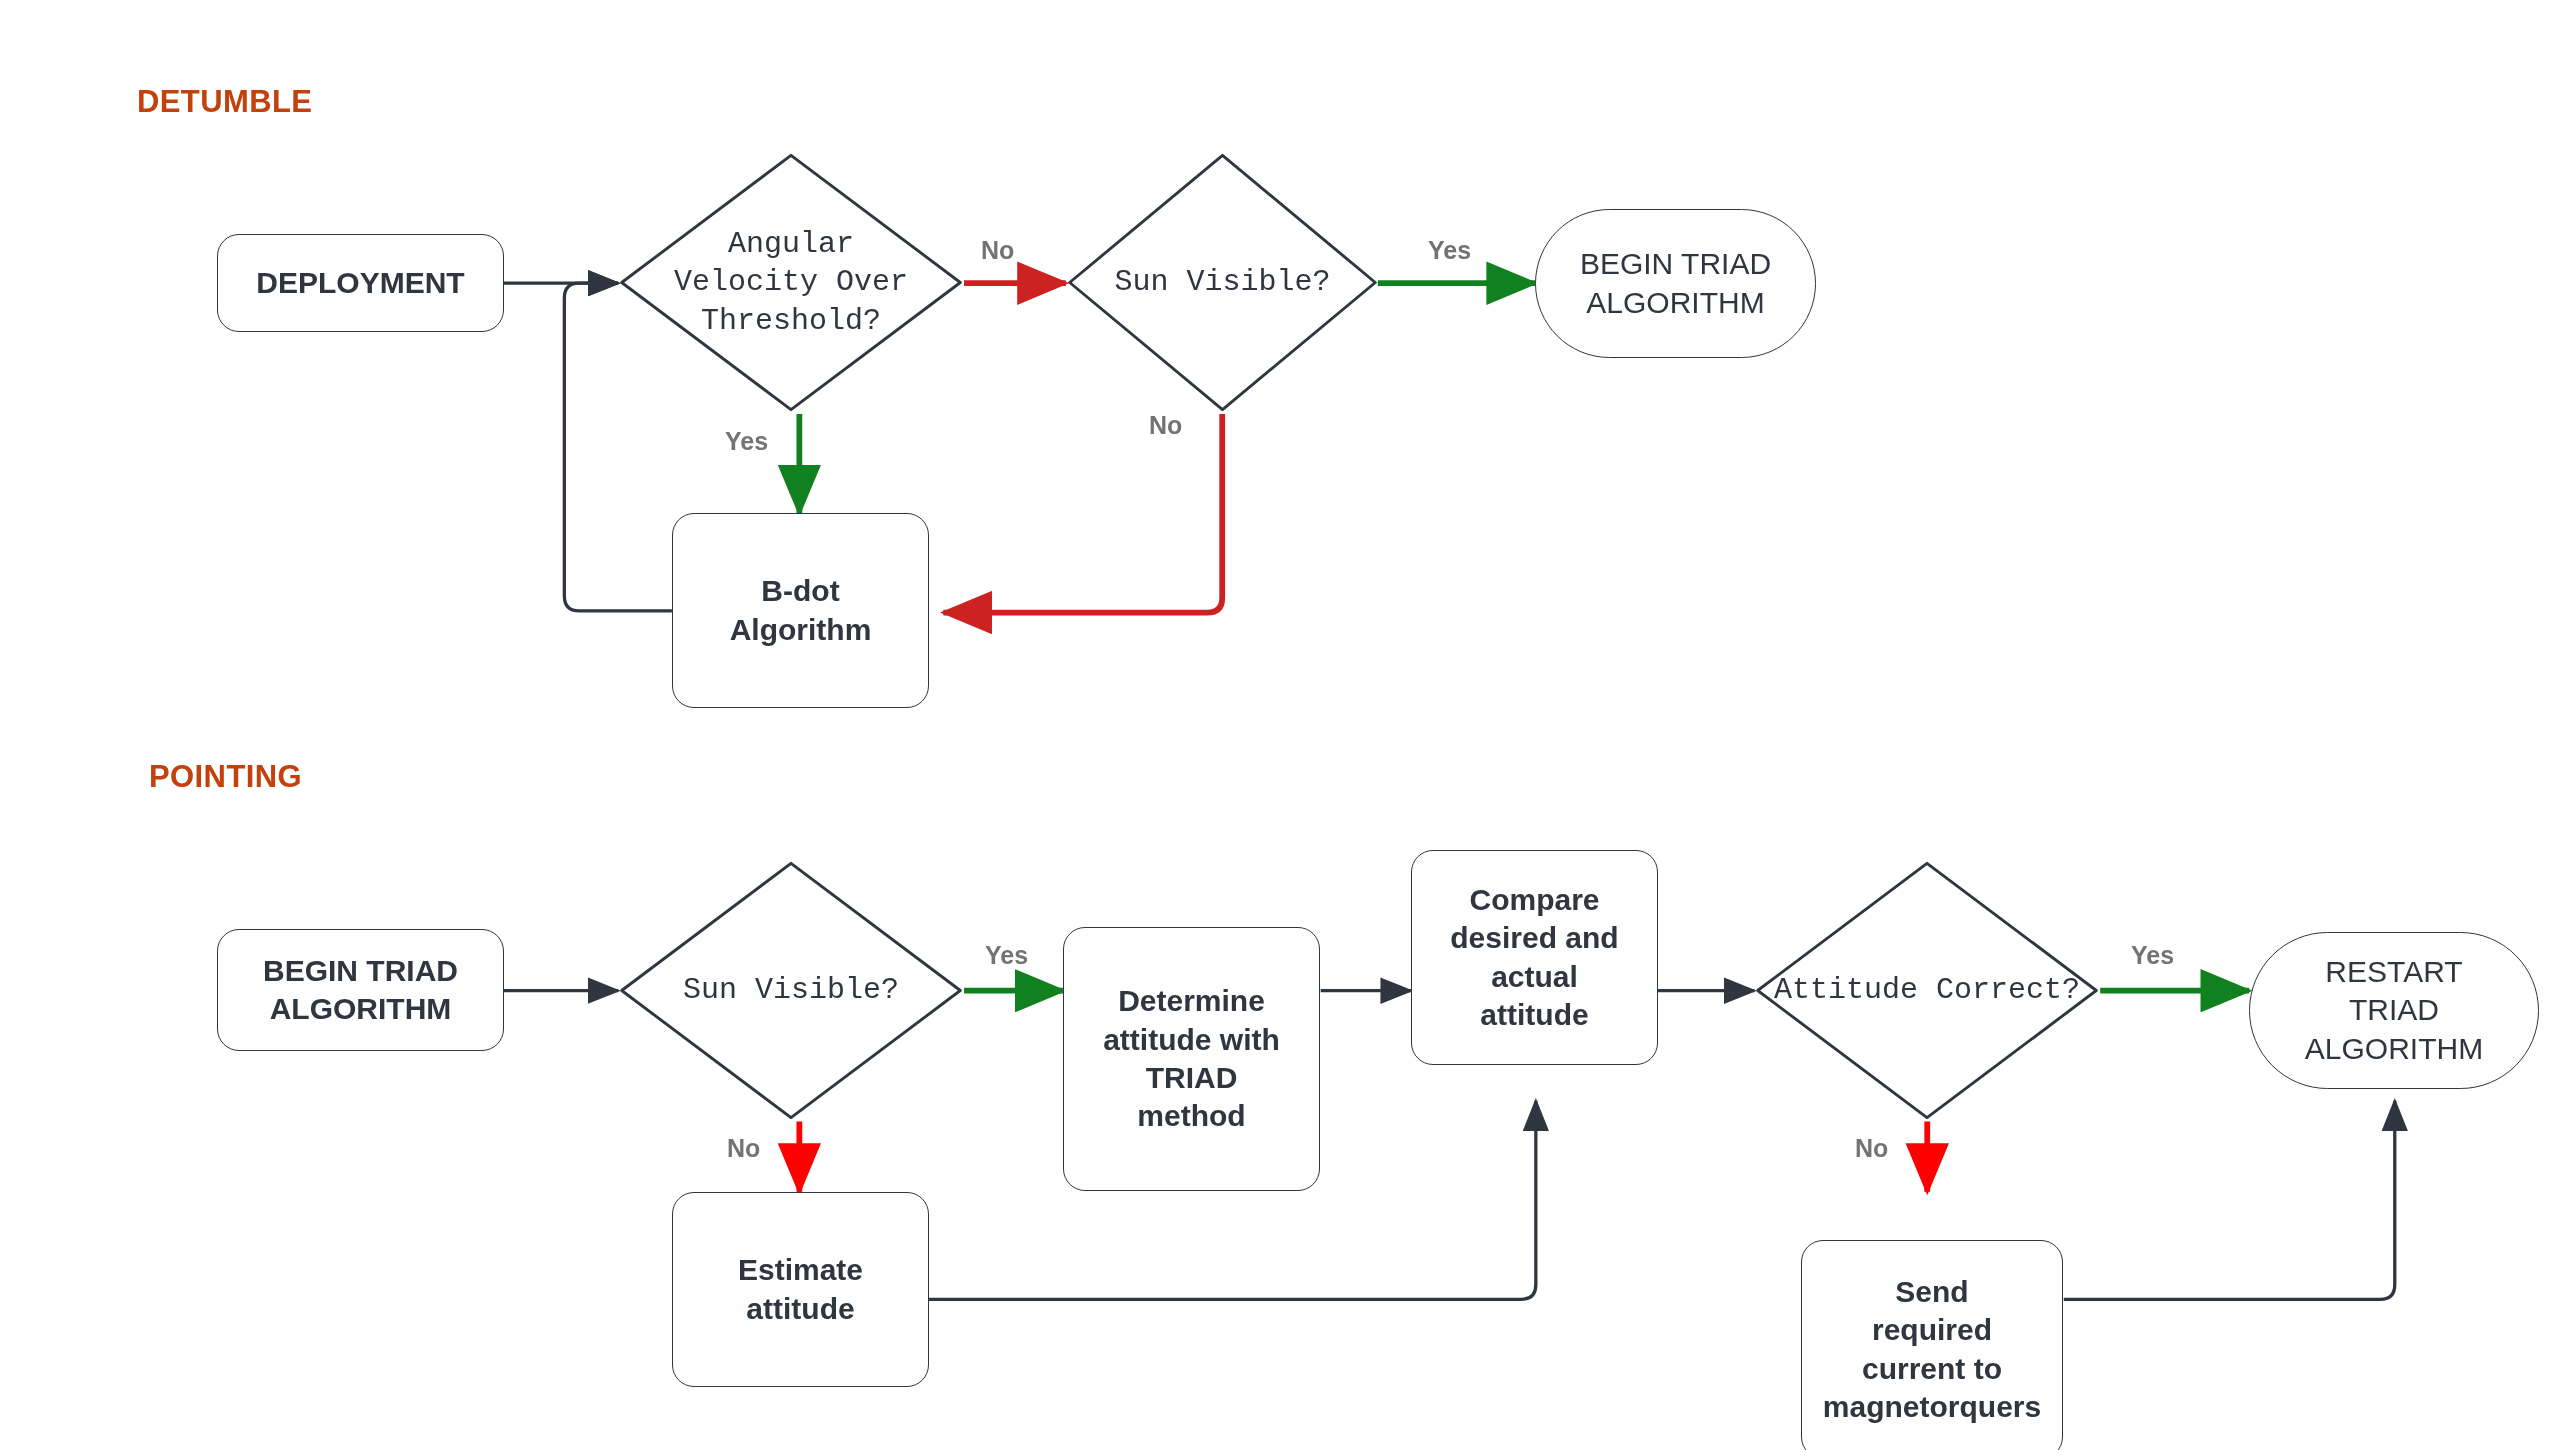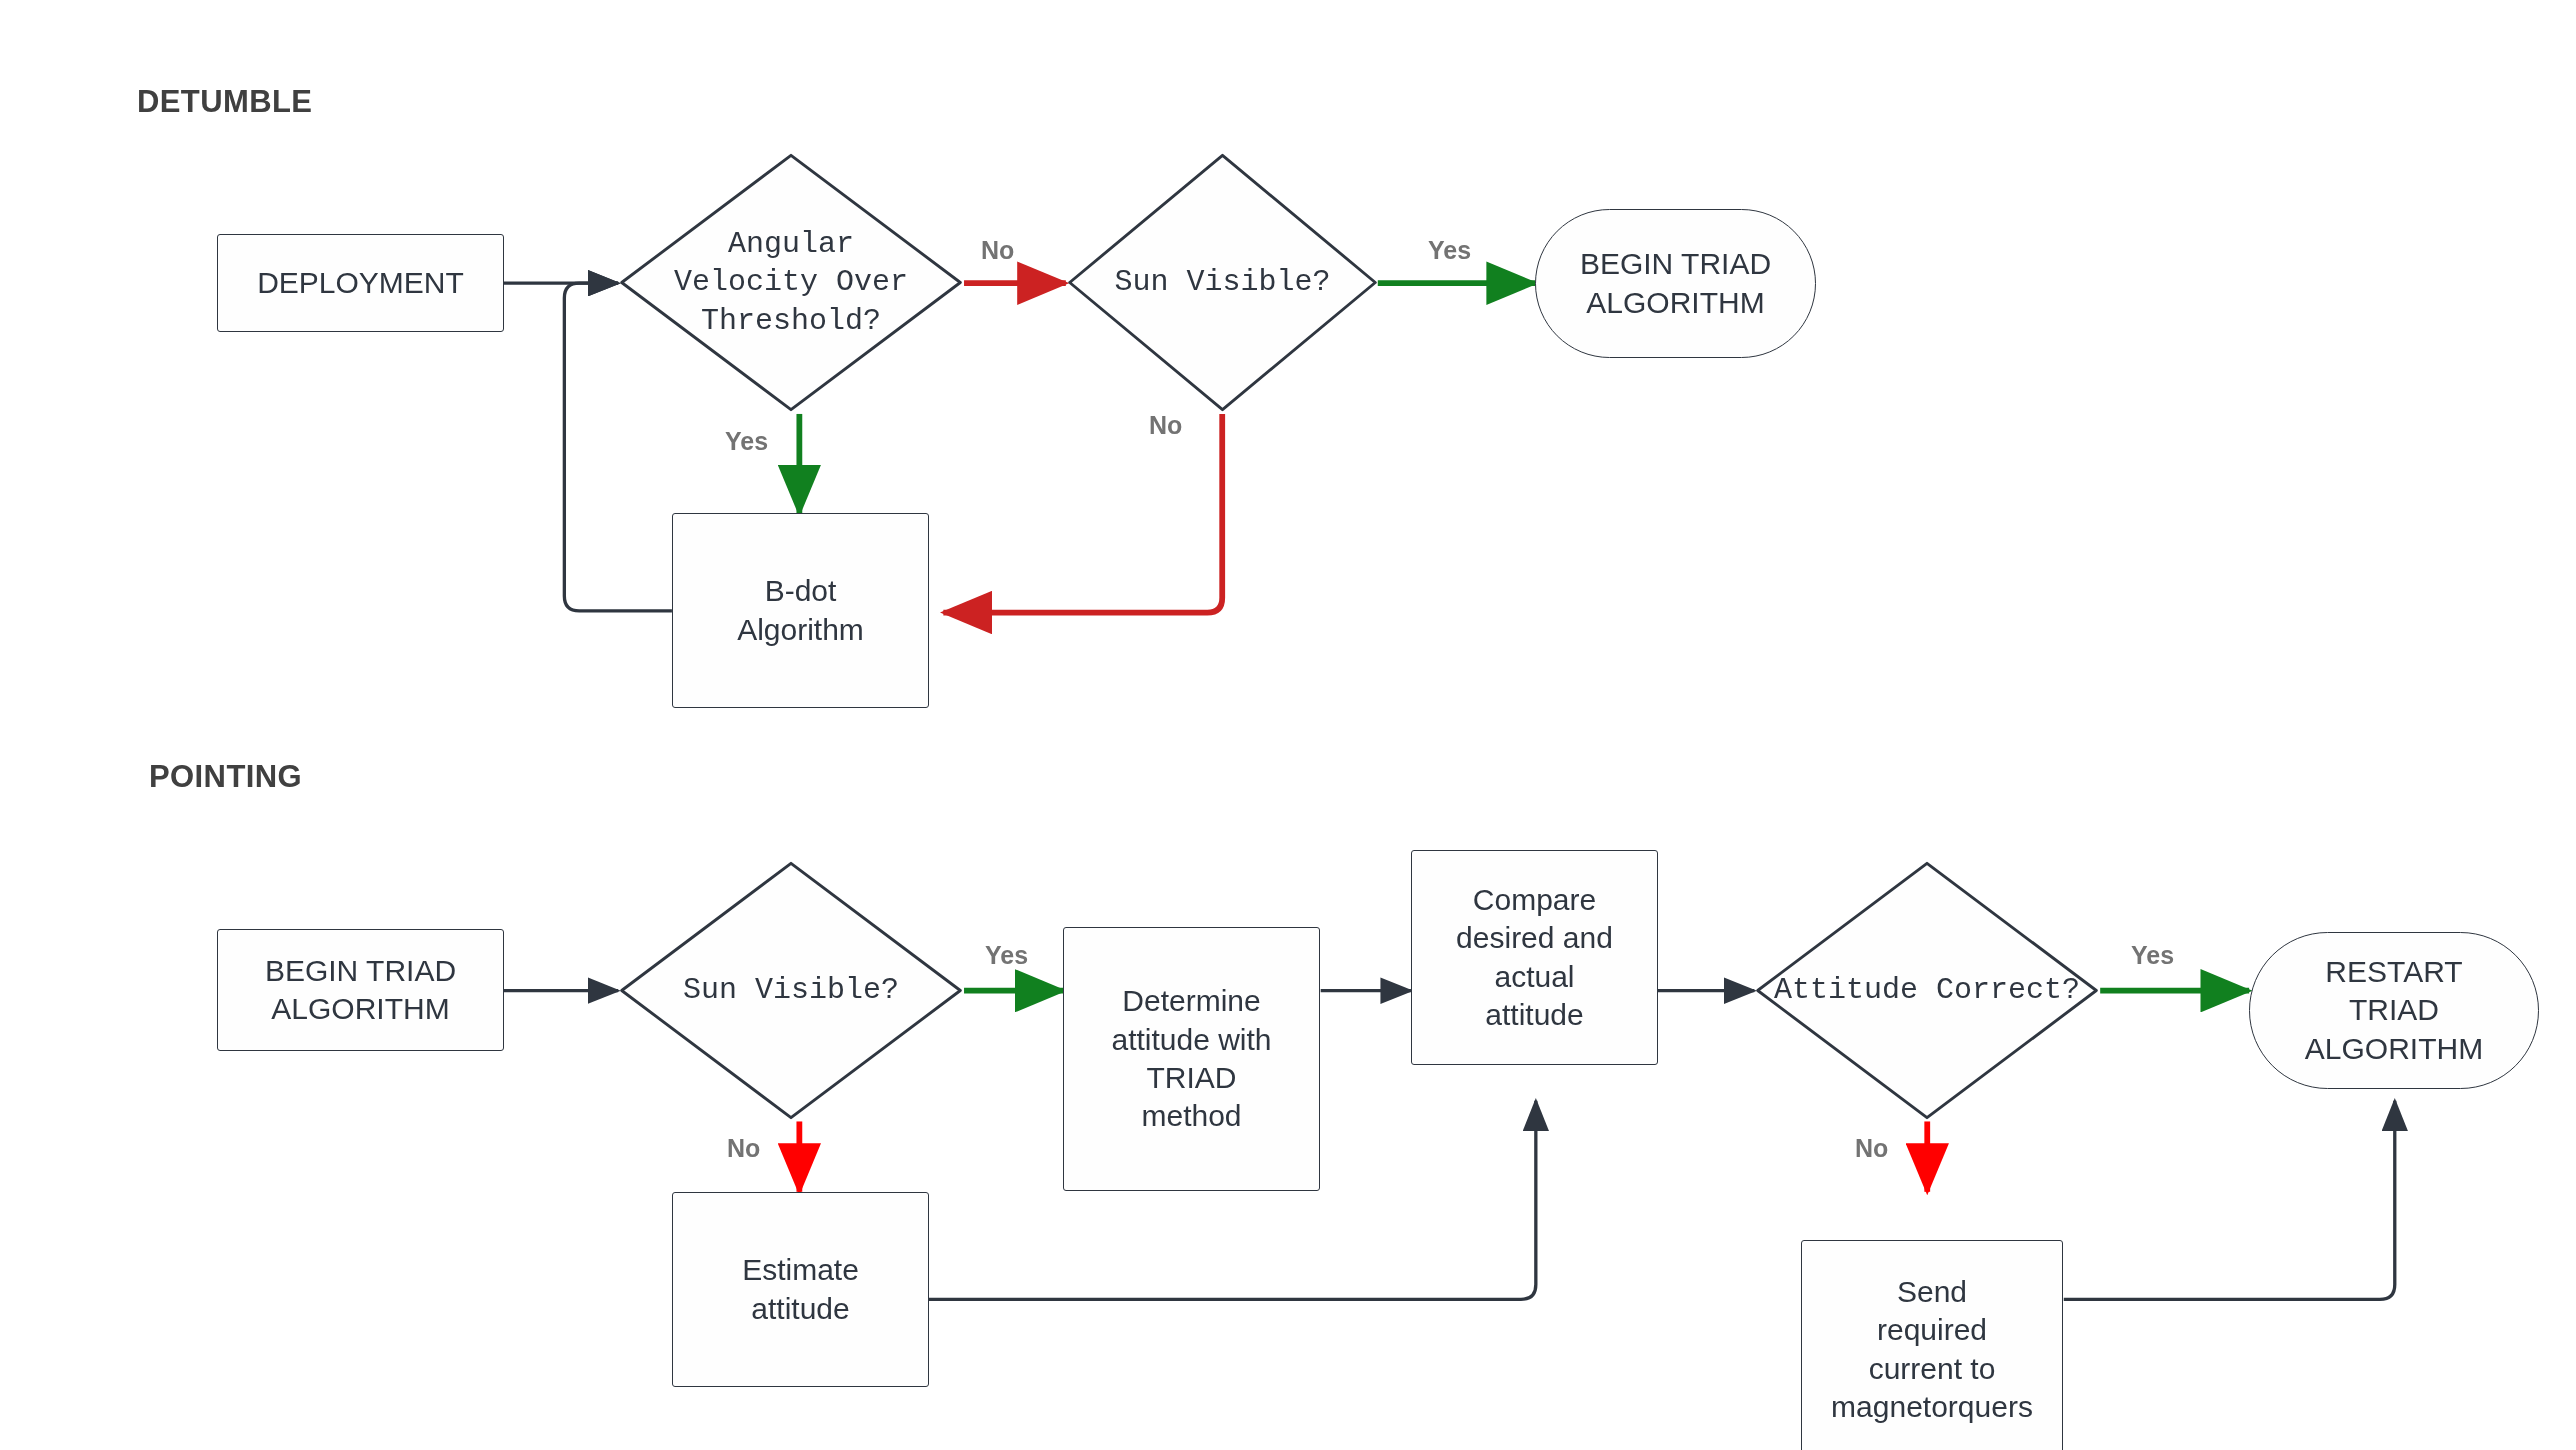--- a/index.html
+++ b/index.html
@@ -18,40 +18,40 @@
     position: absolute;
     left: 0; top: 0;
     width: 2576px;
     height: 1451px;
   }
   .section-title {
     position: absolute;
     font-family: "Liberation Sans", sans-serif;
     font-weight: bold;
     font-size: 31px;
-    color: #404040;
+    color: #c2410c;
     letter-spacing: 0.4px;
     white-space: nowrap;
   }
   .node {
     position: absolute;
     box-sizing: border-box;
     border: 1.7px solid #2f3640;
     background: #fefefe;
     display: flex;
     align-items: center;
     justify-content: center;
     text-align: center;
     color: #2f3640;
     font-family: "Liberation Sans", sans-serif;
     font-size: 30px;
     line-height: 1.28;
     z-index: 3;
   }
-  .node.process   { border-radius: 3px; }
+  .node.process   { border-radius: 22px; font-weight: bold; }
   .node.terminal  { border-radius: 8274px; }
   .node .node-label { display: block; padding: 0 8.3px; }
 
   .diamond {
     position: absolute;
     z-index: 3;
   }
   .diamond svg {
     position: absolute;
     left: 0; top: 0;

